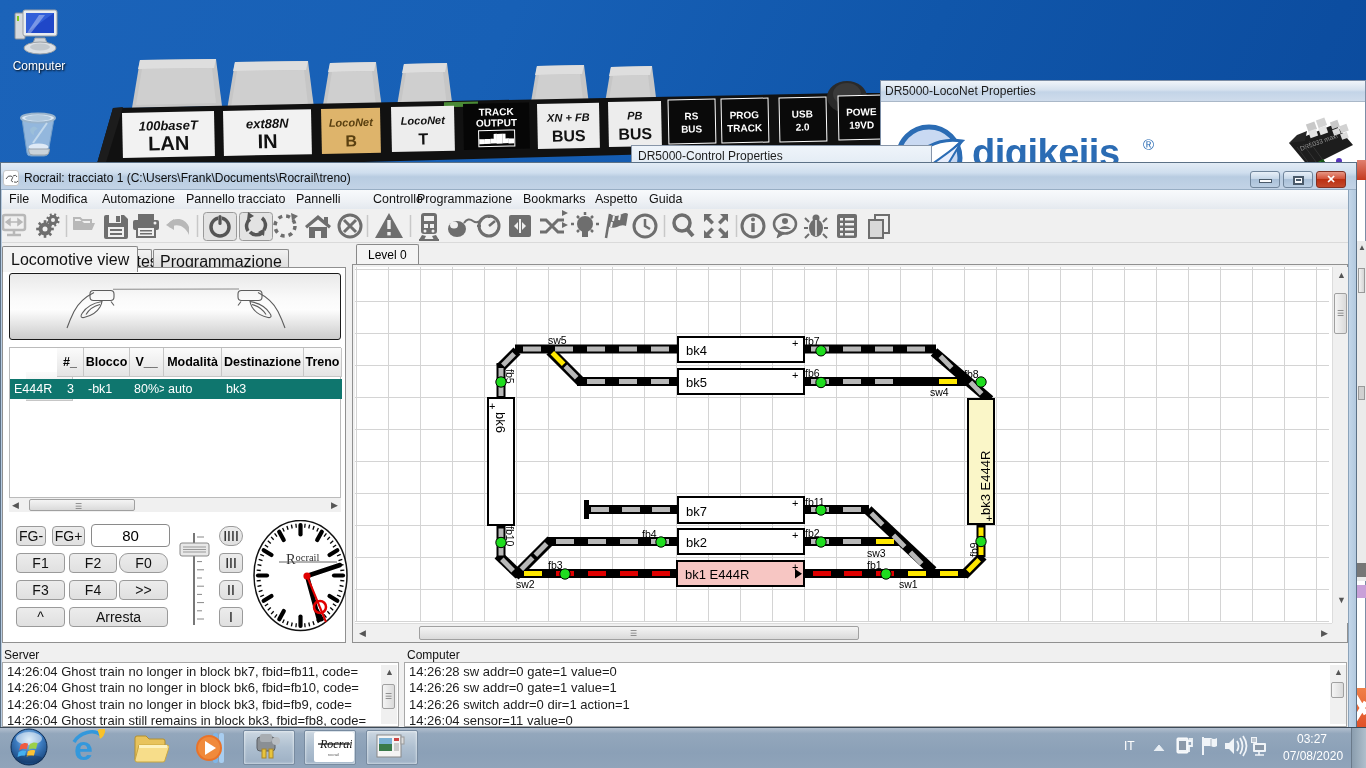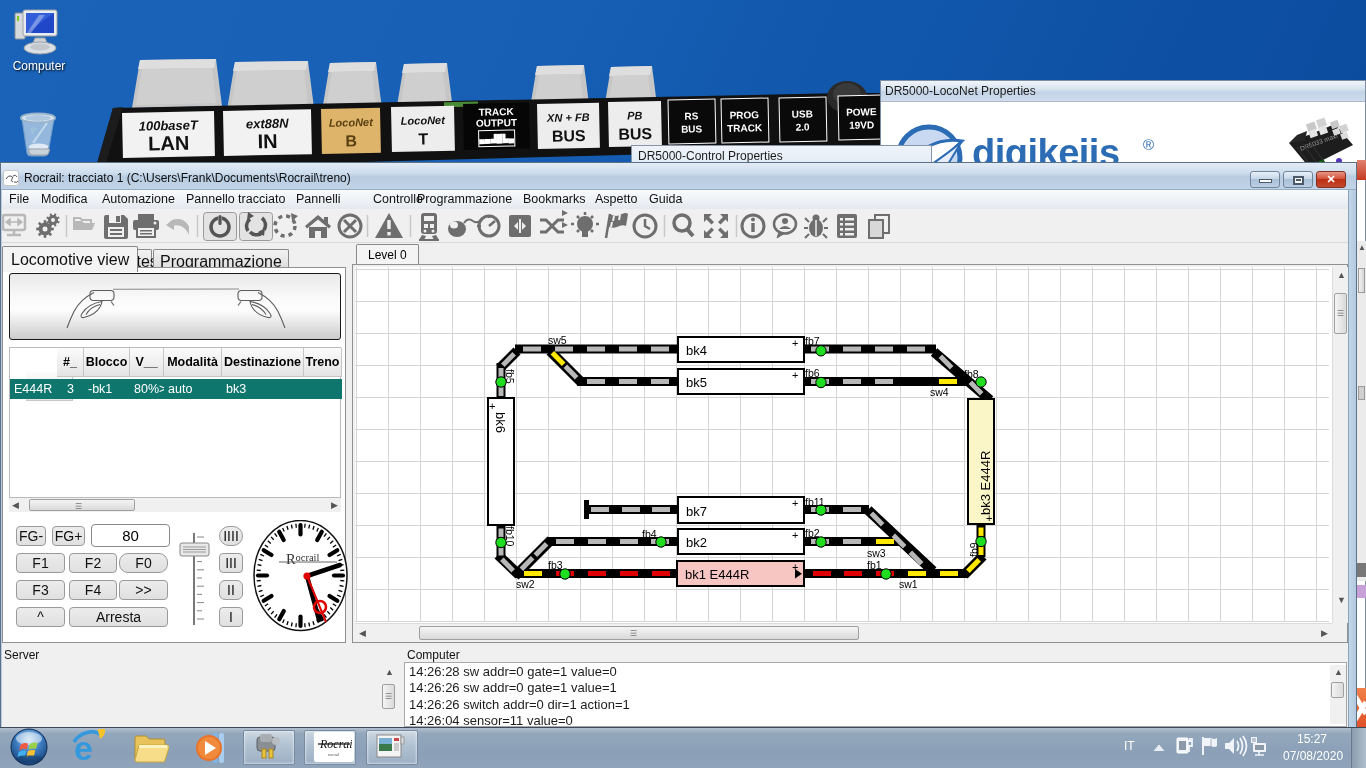--- a/index.html
+++ b/index.html
@@ -757,20 +757,24 @@
       </div>
       <div class="sb" style="left:2px;top:358px;width:977px;height:19px;border-top:1px solid #dcdcdc;">
         <div class="arr" style="left:4px;top:5px;">◀</div>
         <div class="arr" style="right:4px;top:5px;">▶</div>
         <div class="sbthumbH" style="left:64px;top:2px;width:440px;height:14px;"></div>
         <div class="abs" style="left:275px;top:5px;font-size:8px;color:#777;">☰</div>
       </div>
     </div>
 
   <div class="loglabel" style="left:4px; top:486px;">Server</div>
+  <div class="logbox" style="left:2px; top:500px; width:397px; height:65px;">14:26:04 Ghost train no longer in block bk7, fbid=fb11, code=
+14:26:04 Ghost train no longer in block bk6, fbid=fb10, code=
+14:26:04 Ghost train no longer in block bk3, fbid=fb9, code=
+14:26:04 Ghost train still remains in block bk3, fbid=fb8, code=</div>
   <div class="abs" style="left:381px;top:503px;width:16px;height:59px;background:#f0f0f0;">
     <div class="arr" style="left:4px;top:3px;">▲</div>
     <div class="sbthumb" style="left:1px;top:19px;width:13px;height:25px;"></div>
     <div class="abs" style="left:4px;top:27px;font-size:8px;color:#777;">☰</div>
     </div>
   <div class="loglabel" style="left:407px; top:486px;">Computer</div>
   <div class="logbox" style="left:404px; top:500px; width:943px; height:65px;">14:26:28 sw addr=0 gate=1 value=0
 14:26:26 sw addr=0 gate=1 value=1
 14:26:26 switch addr=0 dir=1 action=1
 14:26:04 sensor=11 value=0</div>
@@ -855,15 +859,15 @@
     <path d="M36,4 v8" stroke="#aab4c0"></path>
     <path d="M50,8 h4 l5,-5 v16 l-5,-5 h-4 z" fill="#f0f4f8"></path>
     <path d="M62,6 q3,5 0,10 M65,3 q5,8 0,16 M68,1 q7,10 0,20" stroke="#f0f4f8" stroke-width="1.8" fill="none"></path>
     <rect x="78,3" y="3" width="0" height="0" fill="none"></rect>
     <rect x="78" y="8" width="13" height="9" rx="1" fill="#f0f4f8"></rect>
     <rect x="80" y="10" width="9" height="5" fill="#8a98a8"></rect>
     <path d="M84,17 v3 M80,20 h9" stroke="#f0f4f8" stroke-width="1.6"></path>
     <path d="M76,2 h6 v6 h-6 z" fill="#f0f4f8"></path>
     <path d="M77,4 h4 M77,6 h4" stroke="#8a98a8"></path>
   </svg>
-<div class="abs" style="left:1297px;top:732px;color:#fff;font-size:12px;">15:27</div>
+<div class="abs" style="left:1297px;top:732px;color:#fff;font-size:12px;">03:27</div>
 <div class="abs" style="left:1283px;top:749px;color:#fff;font-size:12px;">07/08/2020</div>
 <div class="abs" style="left:1351px;top:728px;width:15px;height:40px;background:linear-gradient(90deg,#8a9dae,#b0bfcc);border-left:1px solid #6a7a8a;"></div>
 
 </body></html>

